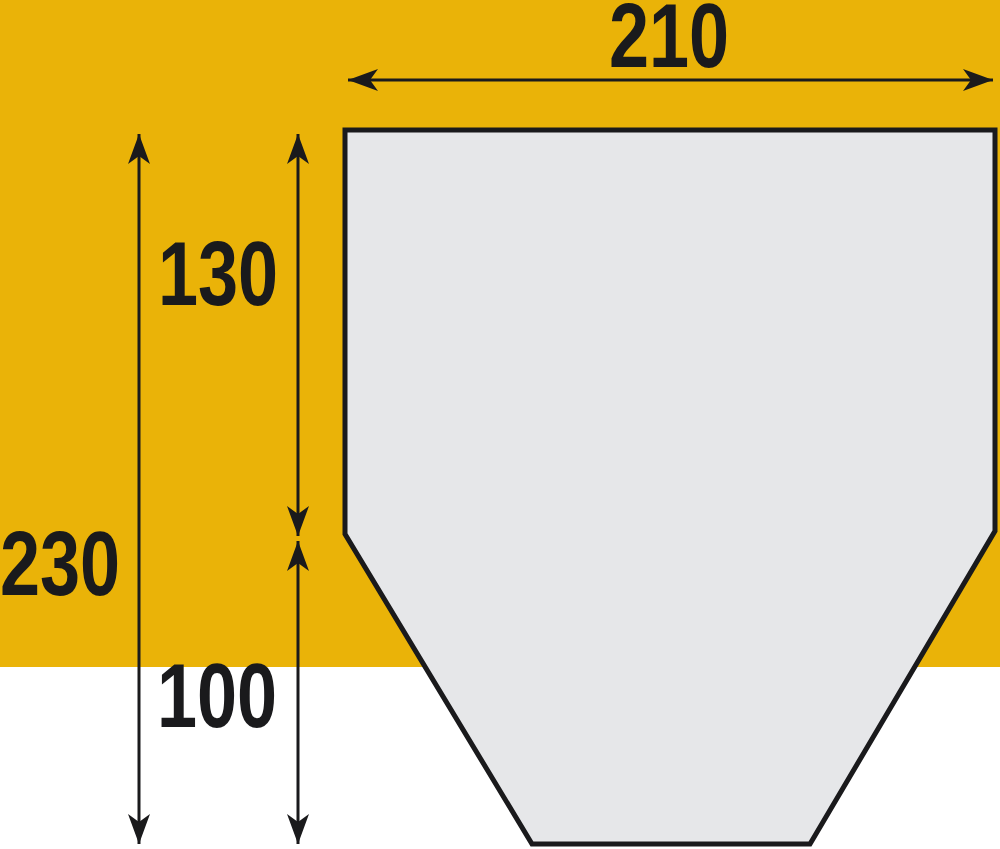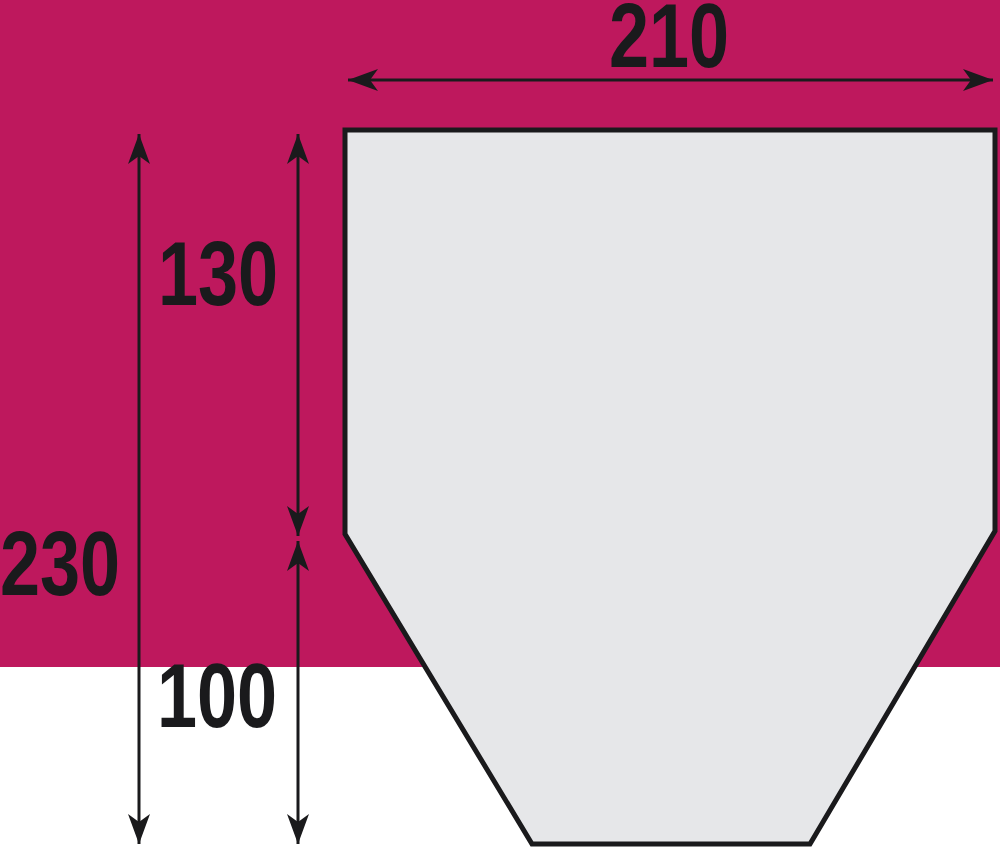--- a/index.html
+++ b/index.html
@@ -8,21 +8,21 @@
     background: #ffffff;
     width: 1000px;
     height: 849px;
     overflow: hidden;
     font-family: "Liberation Sans", sans-serif;
   }
   #stage {
     position: relative;
     width: 1000px;
     height: 667px;
-    background: #be185d;
+    background: #eab308;
   }
   svg text {
     font-family: "Liberation Sans", sans-serif;
     font-weight: bold;
   }
 </style>
 </head>
 <body>
 
 <div id="stage">

